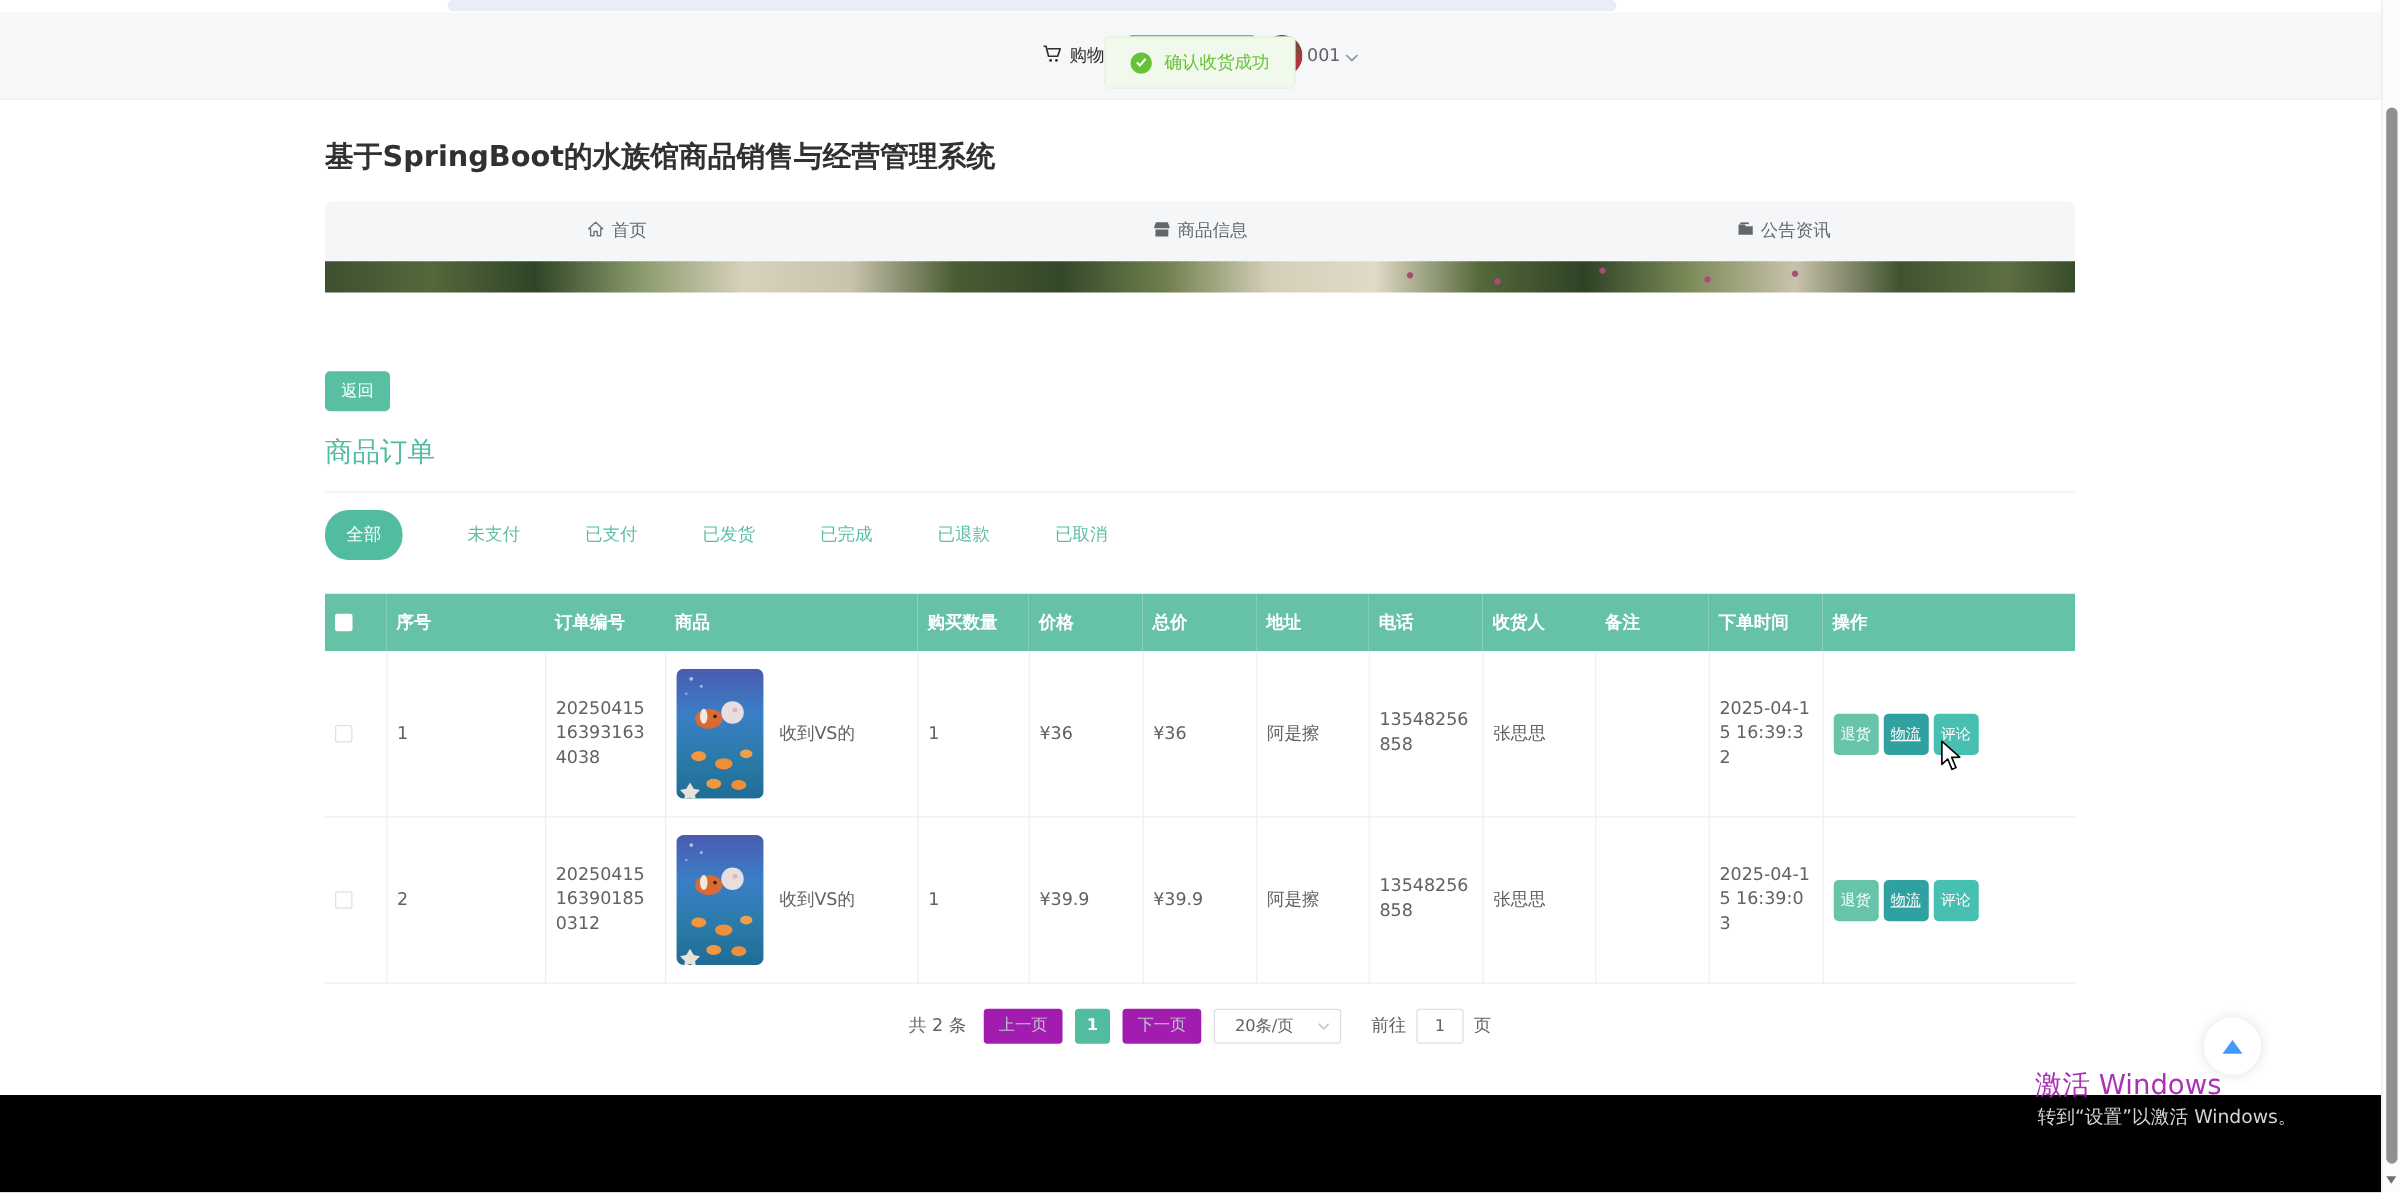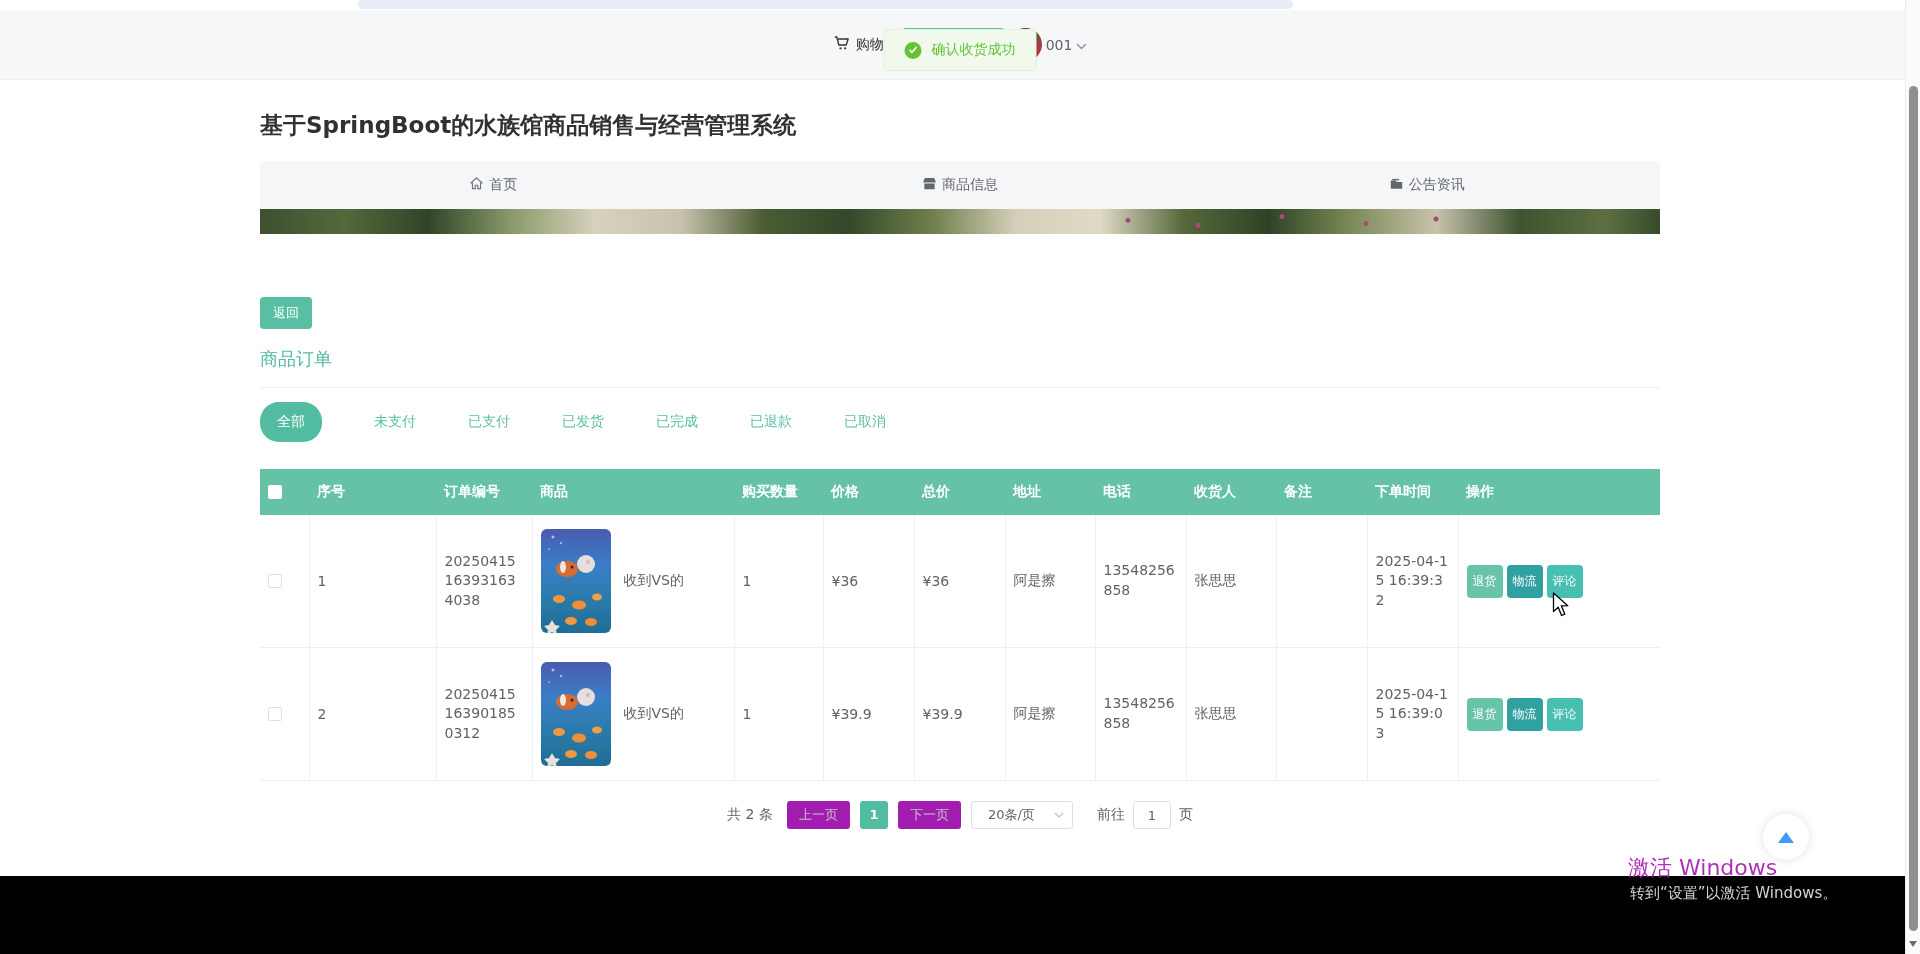--- a/index.html
+++ b/index.html
@@ -36,39 +36,39 @@
   .banner { height:25px;
     background:
       radial-gradient(circle at 62% 45%, #a84a73 0 2px, rgba(0,0,0,0) 3px),
       radial-gradient(circle at 67% 65%, #b2477d 0 2px, rgba(0,0,0,0) 3px),
       radial-gradient(circle at 73% 30%, #a84a73 0 2px, rgba(0,0,0,0) 3px),
       radial-gradient(circle at 79% 58%, #b2477d 0 2px, rgba(0,0,0,0) 3px),
       radial-gradient(circle at 84% 40%, #a84a73 0 2px, rgba(0,0,0,0) 3px),
       linear-gradient(90deg,#3d5030 0%,#55683c 6%,#2f4527 12%,#8a9a6b 18%,#d8d2bd 24%,#c9c3ae 30%,#4a5c33 36%,#33482a 42%,#6f7f4c 48%,#d5cfba 54%,#e0dac6 60%,#55683a 66%,#2e4326 72%,#7c8b58 78%,#c9c2ac 84%,#3f5330 90%,#5d6f42 96%,#374c2c 100%); }
 
   .back-btn { margin-top:63px; background:#58bfa3; color:#fff; border:none; border-radius:4px; padding:7px 13px; font-size:13px; cursor:pointer; display:inline-block; }
-  .section-title { margin-top:18px; font-size:18px; color:#53bba1; font-weight:500; }
+  .section-title { margin-top:18px; font-size:22px; color:#53bba1; font-weight:500; }
 
   .tabs { margin-top:16px; border-top:1px solid #ebeef5; padding-top:14px; display:flex; align-items:center; gap:52px; }
   .tab { color:#5abfa5; font-size:14px; cursor:pointer; }
   .tab.active { background:#52bca0; color:#fff; border-radius:19px; padding:11px 17px; }
 
   table.orders { margin-top:27px; width:1400px; border-collapse:collapse; table-layout:fixed; font-size:14px; color:#606266; }
   table.orders thead th { background:#66c2a7; color:#fff; font-weight:bold; text-align:left; padding:14px 8px; font-size:14px; }
   table.orders tbody td { border-bottom:1px solid #ebeef5; border-right:1px solid #eef0f3; padding:14px 8px; vertical-align:middle; background:#fff; }
   table.orders tbody td:last-child { border-right:none; }
   table.orders tbody td:first-child { border-right:1px solid #eef0f3; }
   .break-all { word-break:break-all; line-height:1.4; }
   .checkbox { width:14px; height:14px; border:1px solid #dcdfe6; border-radius:2px; background:#fff; cursor:pointer; }
   thead .checkbox { border:none; }
   .product-cell { display:flex; align-items:center; gap:13px; }
   .product-img { width:70px; height:104px; border-radius:6px; overflow:hidden; flex-shrink:0; }
   .act-btn { border:none; color:#fff; font-size:12px; padding:8px 6px; border-radius:4px; margin-right:4px; cursor:pointer; }
   .act-refund { background:#68c4a8; }
-  .act-logistics { background:#2fa1a0; }
+  .act-logistics { background:#2fa1a0;text-decoration:underline; }
   .act-comment { background:#47c0b2; }
 
   .pagination { margin-top:20px; display:flex; align-items:center; justify-content:center; gap:10px; font-size:14px; color:#606266; padding-bottom:48px; }
   .pg-total { margin-right:4px; }
   .pg-btn { background:#a21caf; color:#c0c4cc; padding:0 12px; height:28px; line-height:28px; border-radius:3px; font-size:13px; cursor:default; }
   .pg-num { background:#52bca0; color:#fff; min-width:28px; height:28px; line-height:28px; text-align:center; border-radius:3px; font-size:13px; font-weight:bold; cursor:pointer; }
   .pg-select { width:102px; height:28px; border:1px solid #dcdfe6; border-radius:3px; display:flex; align-items:center; justify-content:space-between; padding:0 8px 0 16px; color:#606266; font-size:13px; background:#fff; cursor:pointer; }
   .pg-goto { display:flex; align-items:center; gap:8px; margin-left:14px; }
   .pg-input { width:38px; height:28px; border:1px solid #dcdfe6; border-radius:3px; text-align:center; font-size:13px; color:#606266; font-family:inherit; }
 

